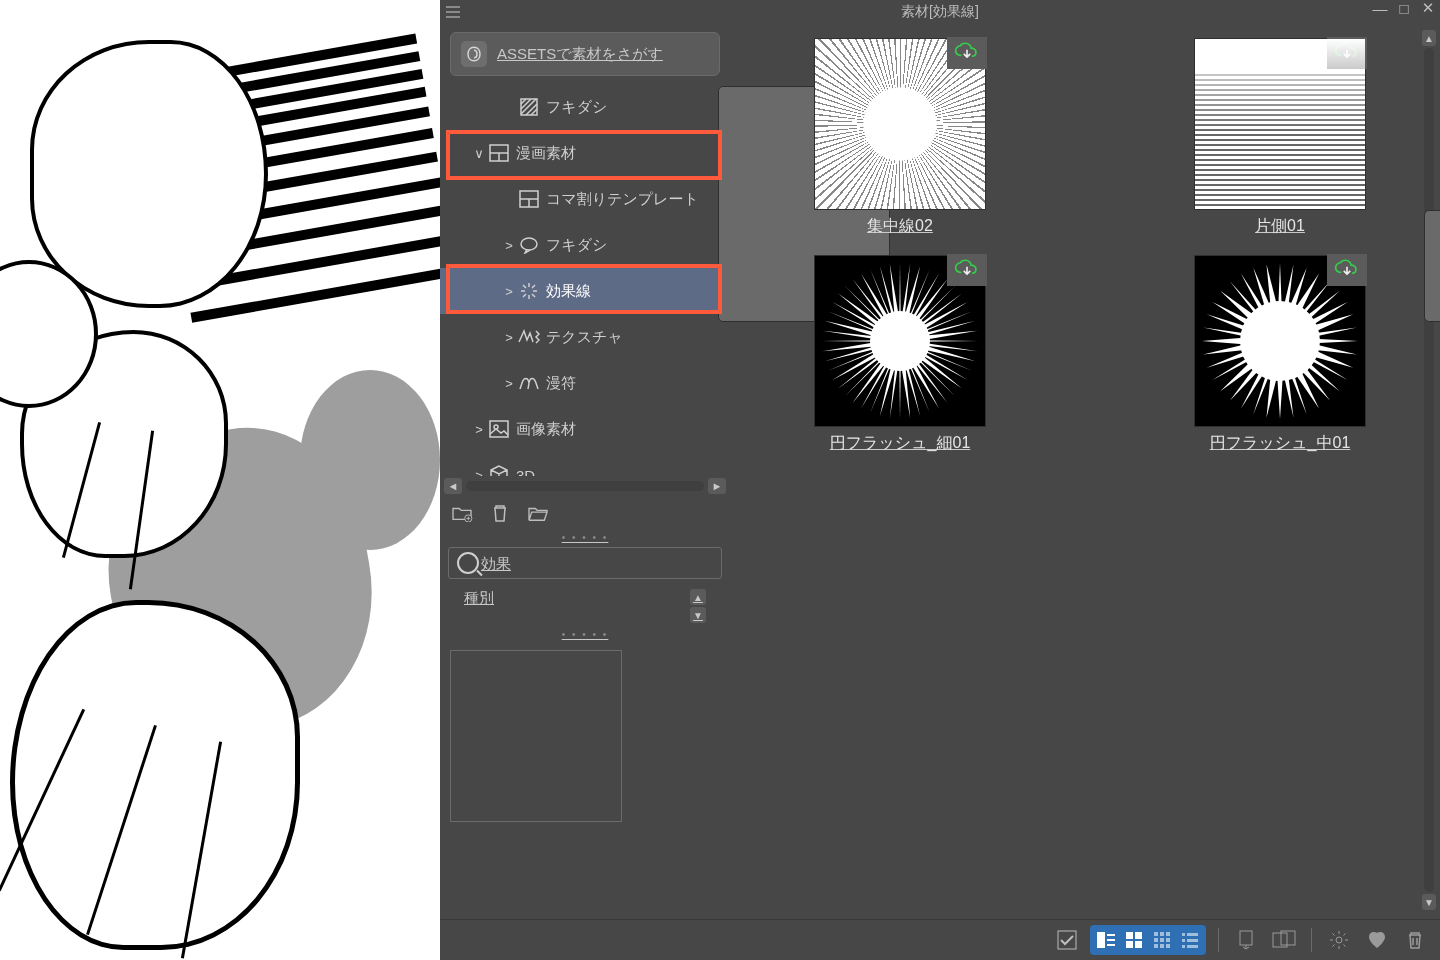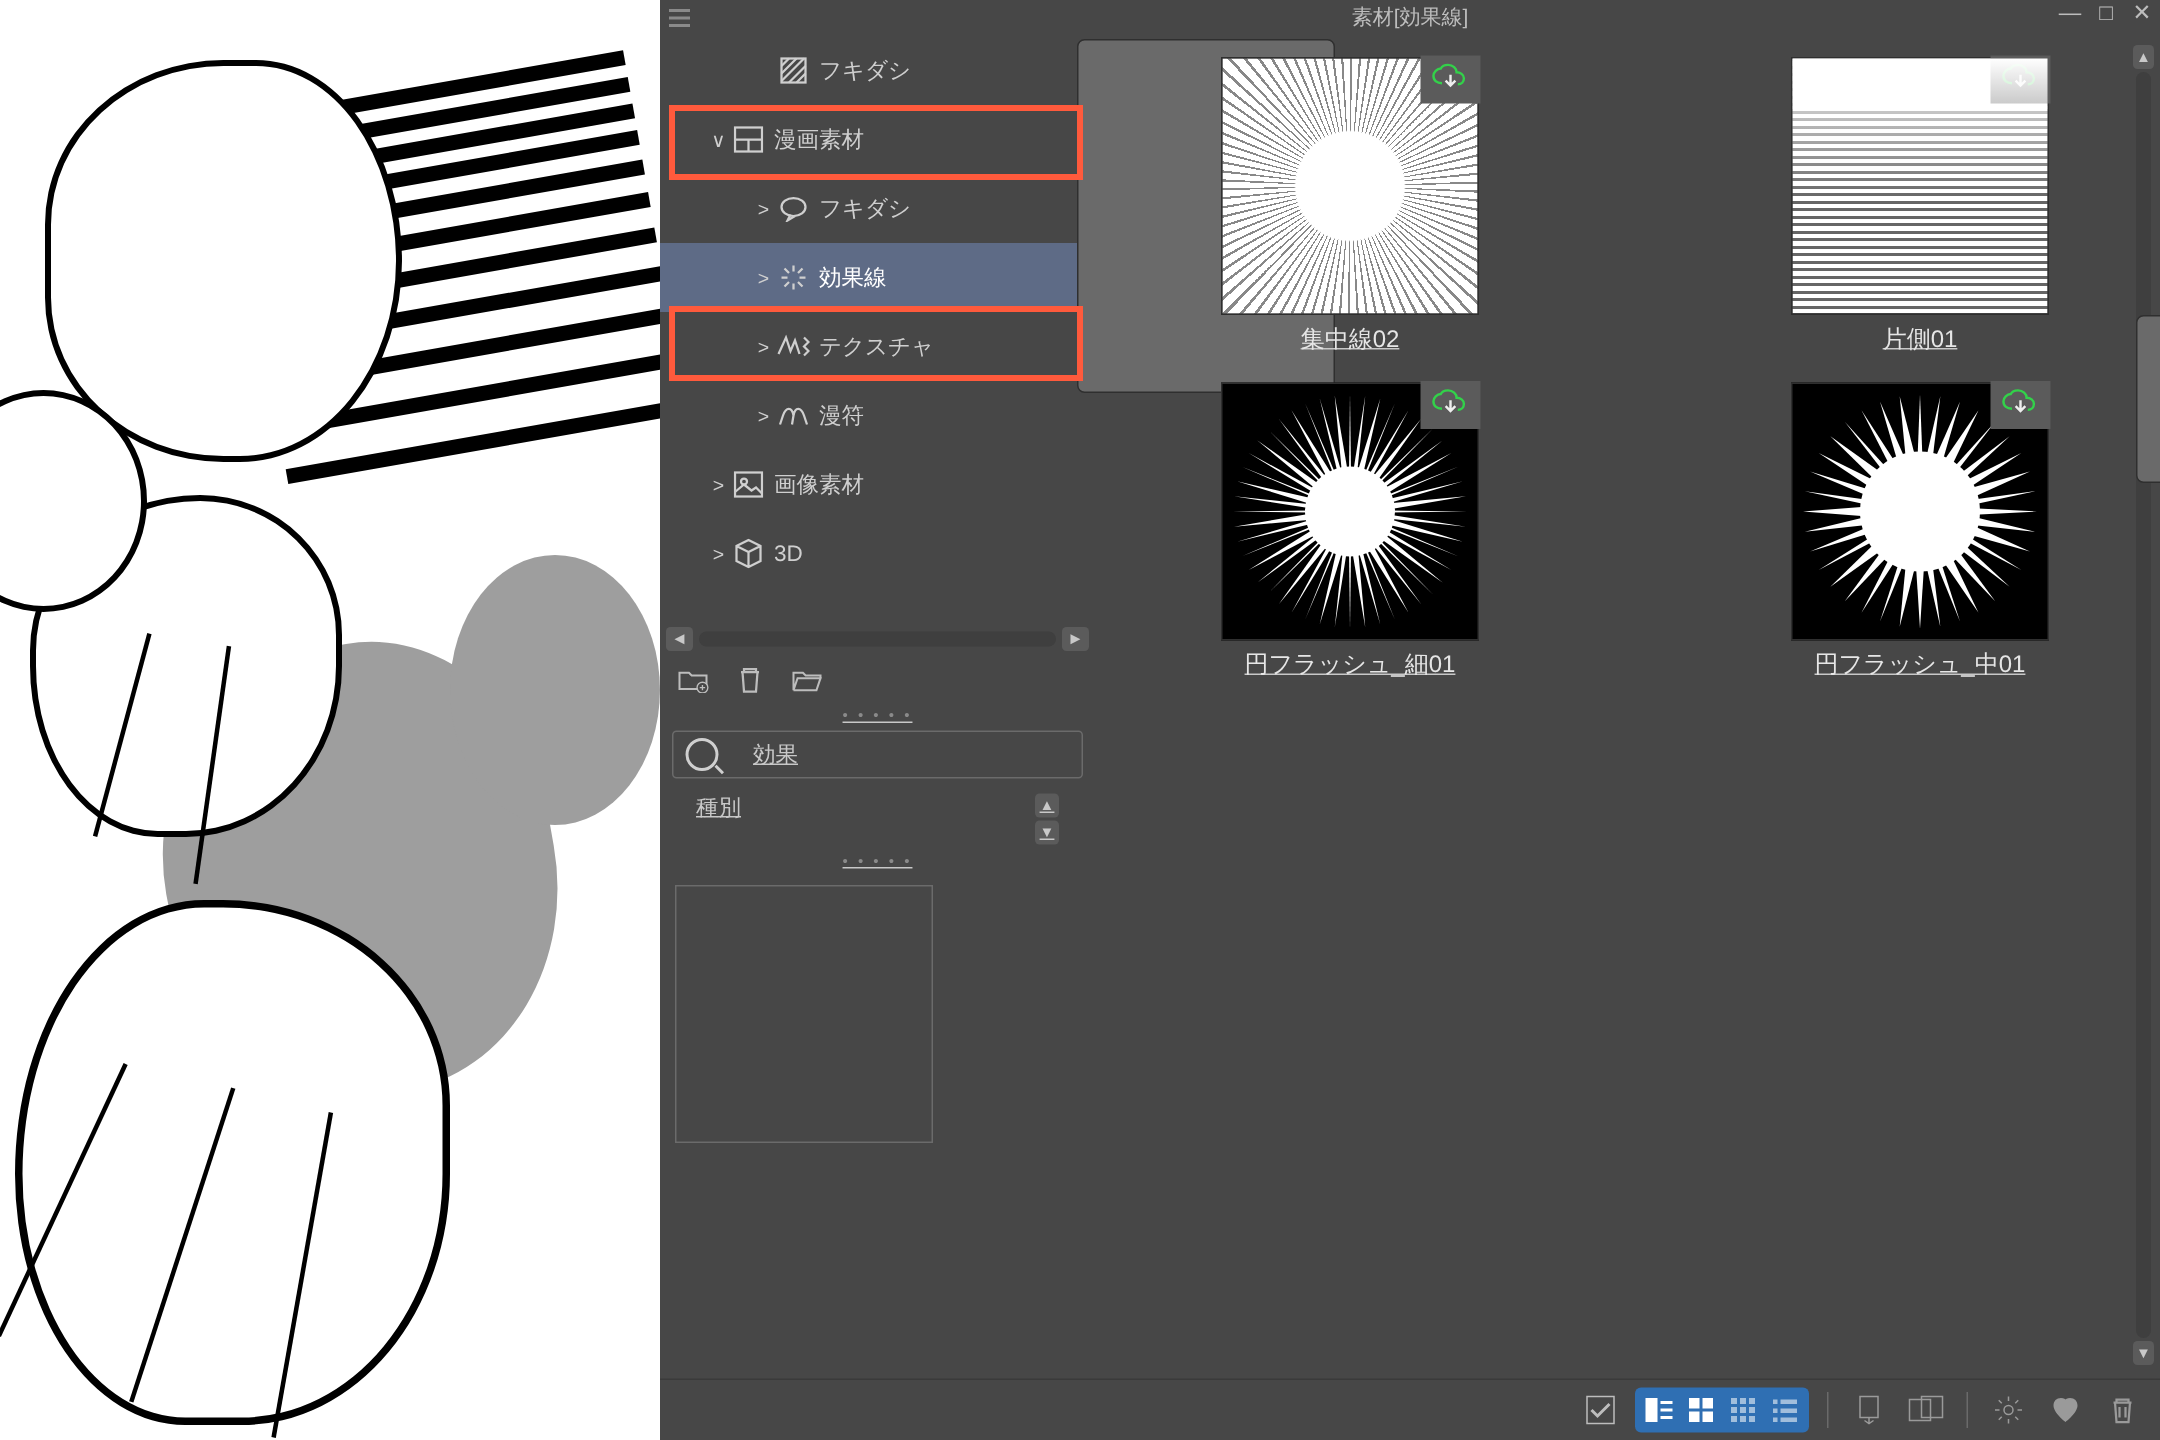--- a/index.html
+++ b/index.html
@@ -43,21 +43,21 @@
 .hl2{top:180px;height:50px;}
 .tree-hscroll{position:absolute;left:4px;right:4px;bottom:0;height:16px;display:flex;align-items:center;}
 .tree-hscroll .arrow{width:18px;height:16px;background:#5b5b5b;border-radius:3px;display:flex;align-items:center;justify-content:center;font-size:11px;}
 .tree-hscroll .track{flex:1;height:10px;background:#3f3f3f;margin:0 4px;border-radius:5px;}
 .tree-vscroll{position:absolute;right:0;top:2px;bottom:18px;width:14px;}
 .tree-vscroll .thumb{position:absolute;top:0;height:60%;left:2px;right:2px;background:#6a6a6a;border-radius:5px;}
 .folder-ops{display:flex;gap:10px;padding:6px 8px;align-items:center;}
 .folder-ops .op{width:28px;height:26px;display:flex;align-items:center;justify-content:center;color:#bdbdbd;}
 .divider-dots{text-align:center;color:#8a8a8a;font-size:10px;letter-spacing:2px;}
 .search-row{padding:4px 8px;}
-.search-box{display:flex;align-items:center;gap:23px;border:1px solid #6b6b6b;background:#474747;border-radius:3px;padding:4px 8px;}
+.search-box{display:flex;align-items:flex-end;gap:2px;border:1px solid #6b6b6b;background:#474747;border-radius:3px;padding:4px 8px;}
 .search-box .mag{width:18px;height:18px;border:2px solid #cfcfcf;border-radius:50%;position:relative;}
 .search-box .mag::after{content:"";position:absolute;width:7px;height:2px;background:#cfcfcf;transform:rotate(45deg);right:-6px;bottom:-2px;}
 .filter-row{display:flex;align-items:flex-start;padding:6px 24px;}
 .filter-row .label{flex:1;}
 .updn{display:flex;flex-direction:column;gap:2px;}
 .updn span{width:16px;height:16px;background:#5b5b5b;border-radius:3px;display:flex;align-items:center;justify-content:center;font-size:10px;}
 .preview-box{margin:10px;width:170px;height:170px;border:1px solid #6b6b6b;}
 
 .grid-col{flex:1;position:relative;display:flex;}
 .grid-scroll{position:absolute;right:4px;top:6px;bottom:50px;width:14px;}
@@ -133,20 +133,30 @@
       <div class="title">素材[効果線]</div>
       <div class="win-btns">
         <span>—</span>
         <span>□</span>
         <span>✕</span>
       </div>
     </div>
 
     <div class="panel-body">
       <div class="left-col">
+        <div class="assets-row">
+          <div class="assets-btn">
+            <span class="logo">
+              <svg viewBox="0 0 24 24" width="18" height="18">
+                  <path fill="none" stroke="#d6d6d6" stroke-width="2" d="M12 3c5 0 8 4 8 9s-3 9-8 9-8-4-8-9 3-9 8-9zm0 4c3 0 4 2 4 5s-1 5-4 5"></path>
+                </svg>
+            </span>
+            <span>ASSETSで素材をさがす</span>
+          </div>
+        </div>
 
         <div class="tree-wrap">
           <div class="tree" id="tree">
               <div class="tree-row l1">
                 <span class="chev"></span>
                 <span class="ic">
                   <svg width="20" height="20" viewBox="0 0 20 20">
                     <rect x="2" y="2" width="16" height="16" stroke="#cfcfcf" fill="none" stroke-width="1.5"></rect>
                     <path d="M2 7l5-5m-5 10L12 2m-10 15L17 2m-10 16L18 7m-6 11 6-6" stroke="#cfcfcf" fill="none" stroke-width="1.5"></path>
                   </svg>
@@ -155,20 +165,30 @@
               </div>
               <div class="tree-row l0">
                 <span class="chev">∨</span>
                 <span class="ic">
                   <svg width="20" height="18" viewBox="0 0 20 18">
                     <rect x="1" y="1" width="18" height="16" stroke="#cfcfcf" fill="none" stroke-width="1.5"></rect>
                     <path d="M1 9h18M10 9v8" stroke="#cfcfcf" fill="none" stroke-width="1.5"></path>
                   </svg>
                 </span>
                 <span>漫画素材</span>
+              </div>
+              <div class="tree-row l1">
+                <span class="chev"></span>
+                <span class="ic">
+                  <svg width="20" height="18" viewBox="0 0 20 18">
+                    <rect x="1" y="1" width="18" height="16" stroke="#cfcfcf" fill="none" stroke-width="1.5"></rect>
+                    <path d="M1 9h18M10 9v8" stroke="#cfcfcf" fill="none" stroke-width="1.5"></path>
+                  </svg>
+                </span>
+                <span>コマ割りテンプレート</span>
               </div>
               <div class="tree-row l1">
                 <span class="chev">&gt;</span>
                 <span class="ic">
                   <svg width="20" height="18" viewBox="0 0 20 18">
                     <ellipse cx="10" cy="8" rx="8" ry="6" stroke="#cfcfcf" fill="none" stroke-width="1.5"></ellipse>
                     <path d="M8 13l-2 4 5-3" stroke="#cfcfcf" fill="none" stroke-width="1.5"></path>
                   </svg>
                 </span>
                 <span>フキダシ</span>

